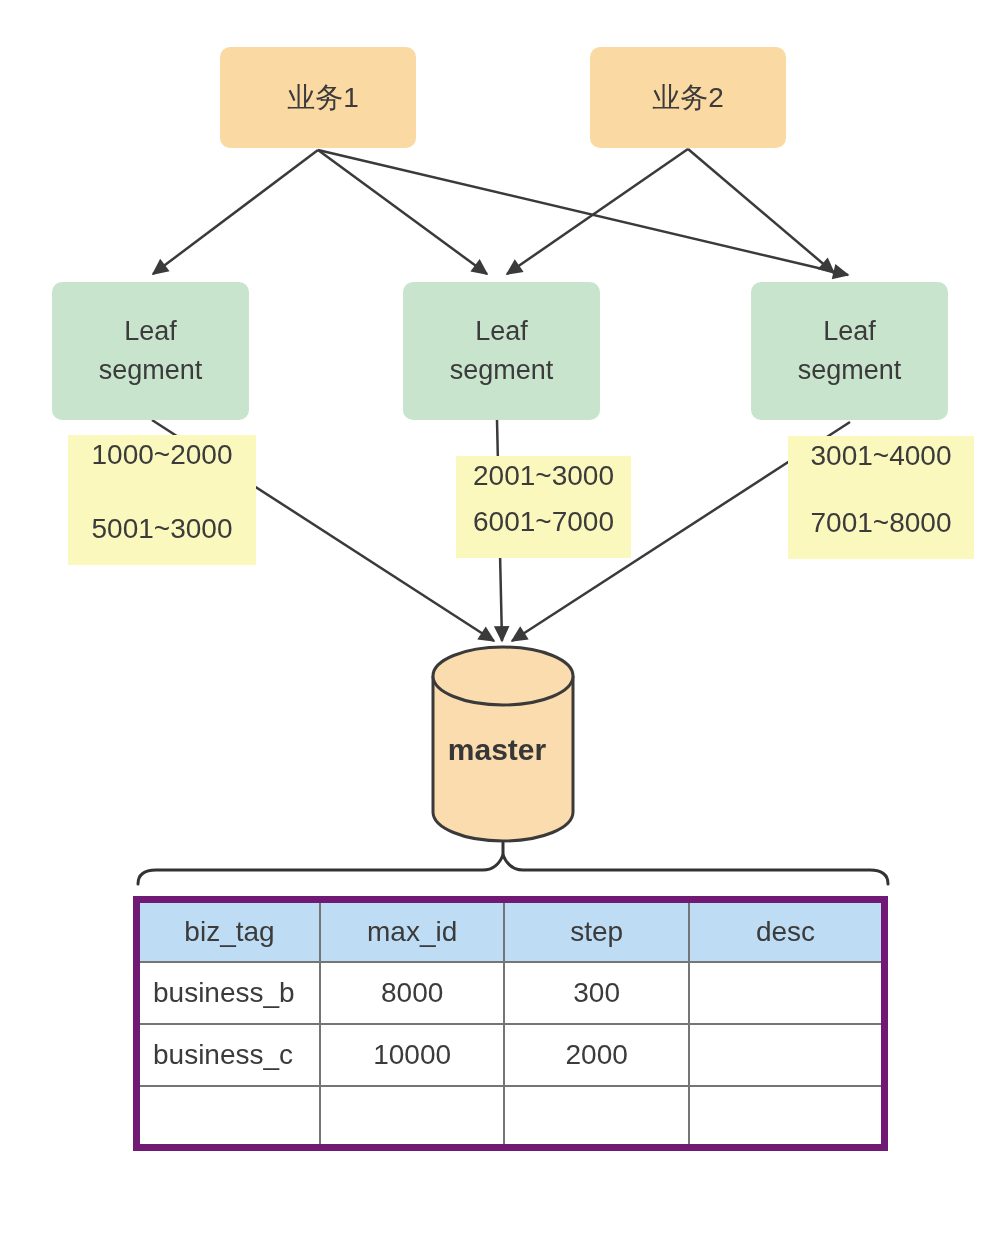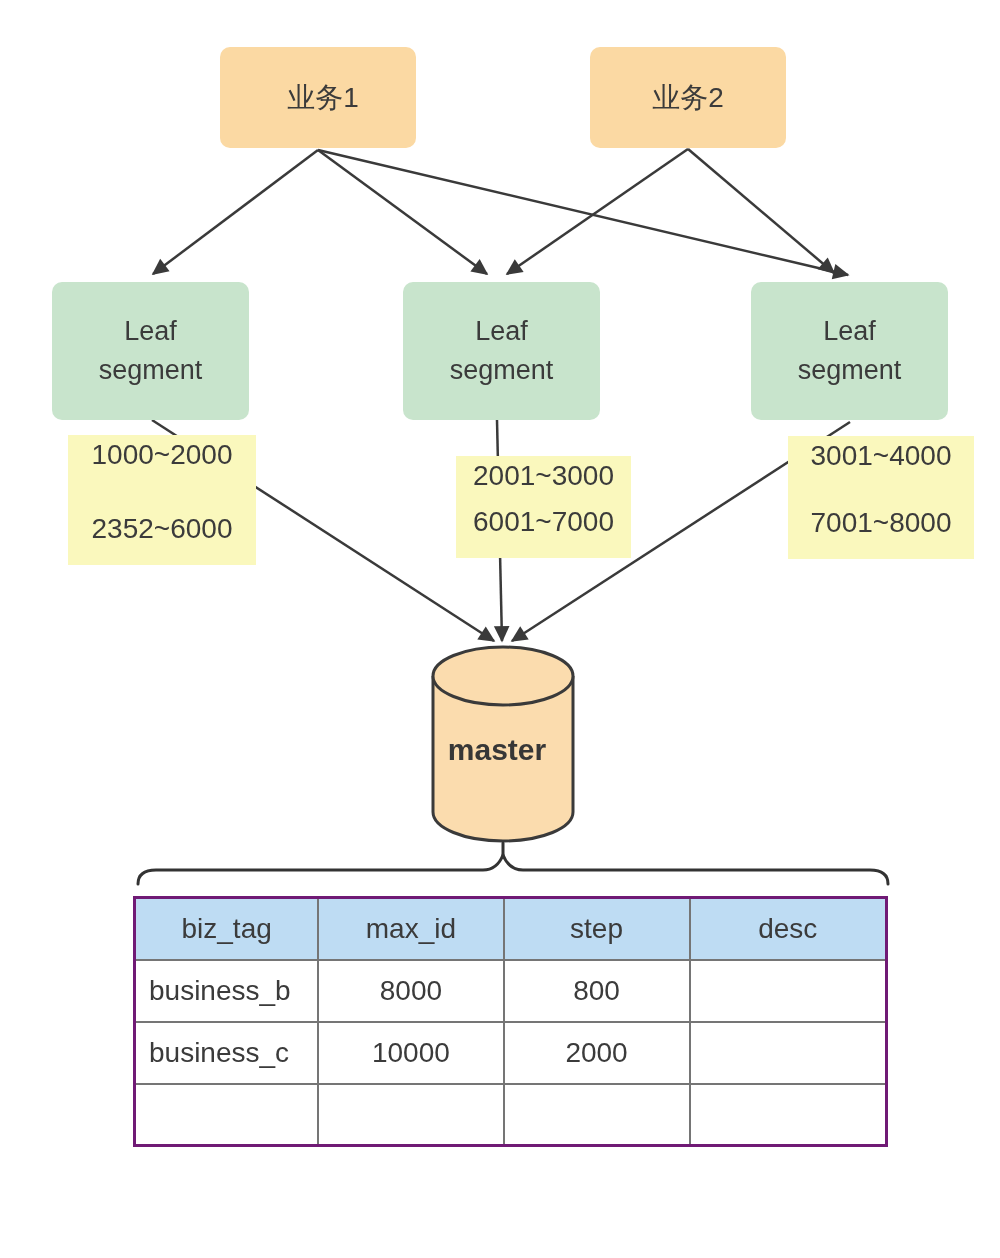--- a/index.html
+++ b/index.html
@@ -61,21 +61,21 @@
   }
   table.seg-table {
     position: absolute;
     z-index: 2;
     left: 133px; top: 896px;
     width: 755px;
     border-collapse: collapse;
     font-size: 28px;
     color: #3b3b3b;
     background: #ffffff;
-    border: 3px solid #701a75;
+    border: 7px solid #701a75;
   }
   table.seg-table th, table.seg-table td {
     border: 2px solid #757575;
     height: 62px;
     text-align: center;
     font-weight: normal;
     padding: 0;
   }
   table.seg-table th { background: #bedcf3; }
   table.seg-table td.first-col {
@@ -136,21 +136,21 @@
   </div>
   <div class="node leaf-box" style="left:403px; top:282px;">
     <span class="leaf-label">Leaf segment</span>
   </div>
   <div class="node leaf-box" style="left:751px; top:282px;">
     <span class="leaf-label">Leaf segment</span>
   </div>
 
   <div class="node range-box" style="left:68px; top:435px; width:188px; height:130px;">
     <span>1000~2000</span>
-    <span>2352~6000</span>
+    <span>5001~3000</span>
   </div>
   <div class="node range-box" style="left:408px; top:456px; width:175px; height:102px;margin-left:48px;">
     <span>2001~3000</span>
     <span>6001~7000</span>
   </div>
   <div class="node range-box" style="left:751px; top:436px; width:186px; height:123px;margin-left:37px;">
     <span>3001~4000</span>
     <span>7001~8000</span>
   </div>
 
@@ -162,21 +162,21 @@
         <th class="col-biz">biz_tag</th>
         <th class="col-max">max_id</th>
         <th class="col-step">step</th>
         <th class="col-desc">desc</th>
       </tr>
     </thead>
     <tbody>
       <tr>
         <td class="first-col">business_b</td>
         <td>8000</td>
-        <td>800</td>
+        <td>300</td>
         <td></td>
       </tr>
       <tr>
         <td class="first-col">business_c</td>
         <td>10000</td>
         <td>2000</td>
         <td></td>
       </tr>
       <tr>
         <td class="first-col"></td>

